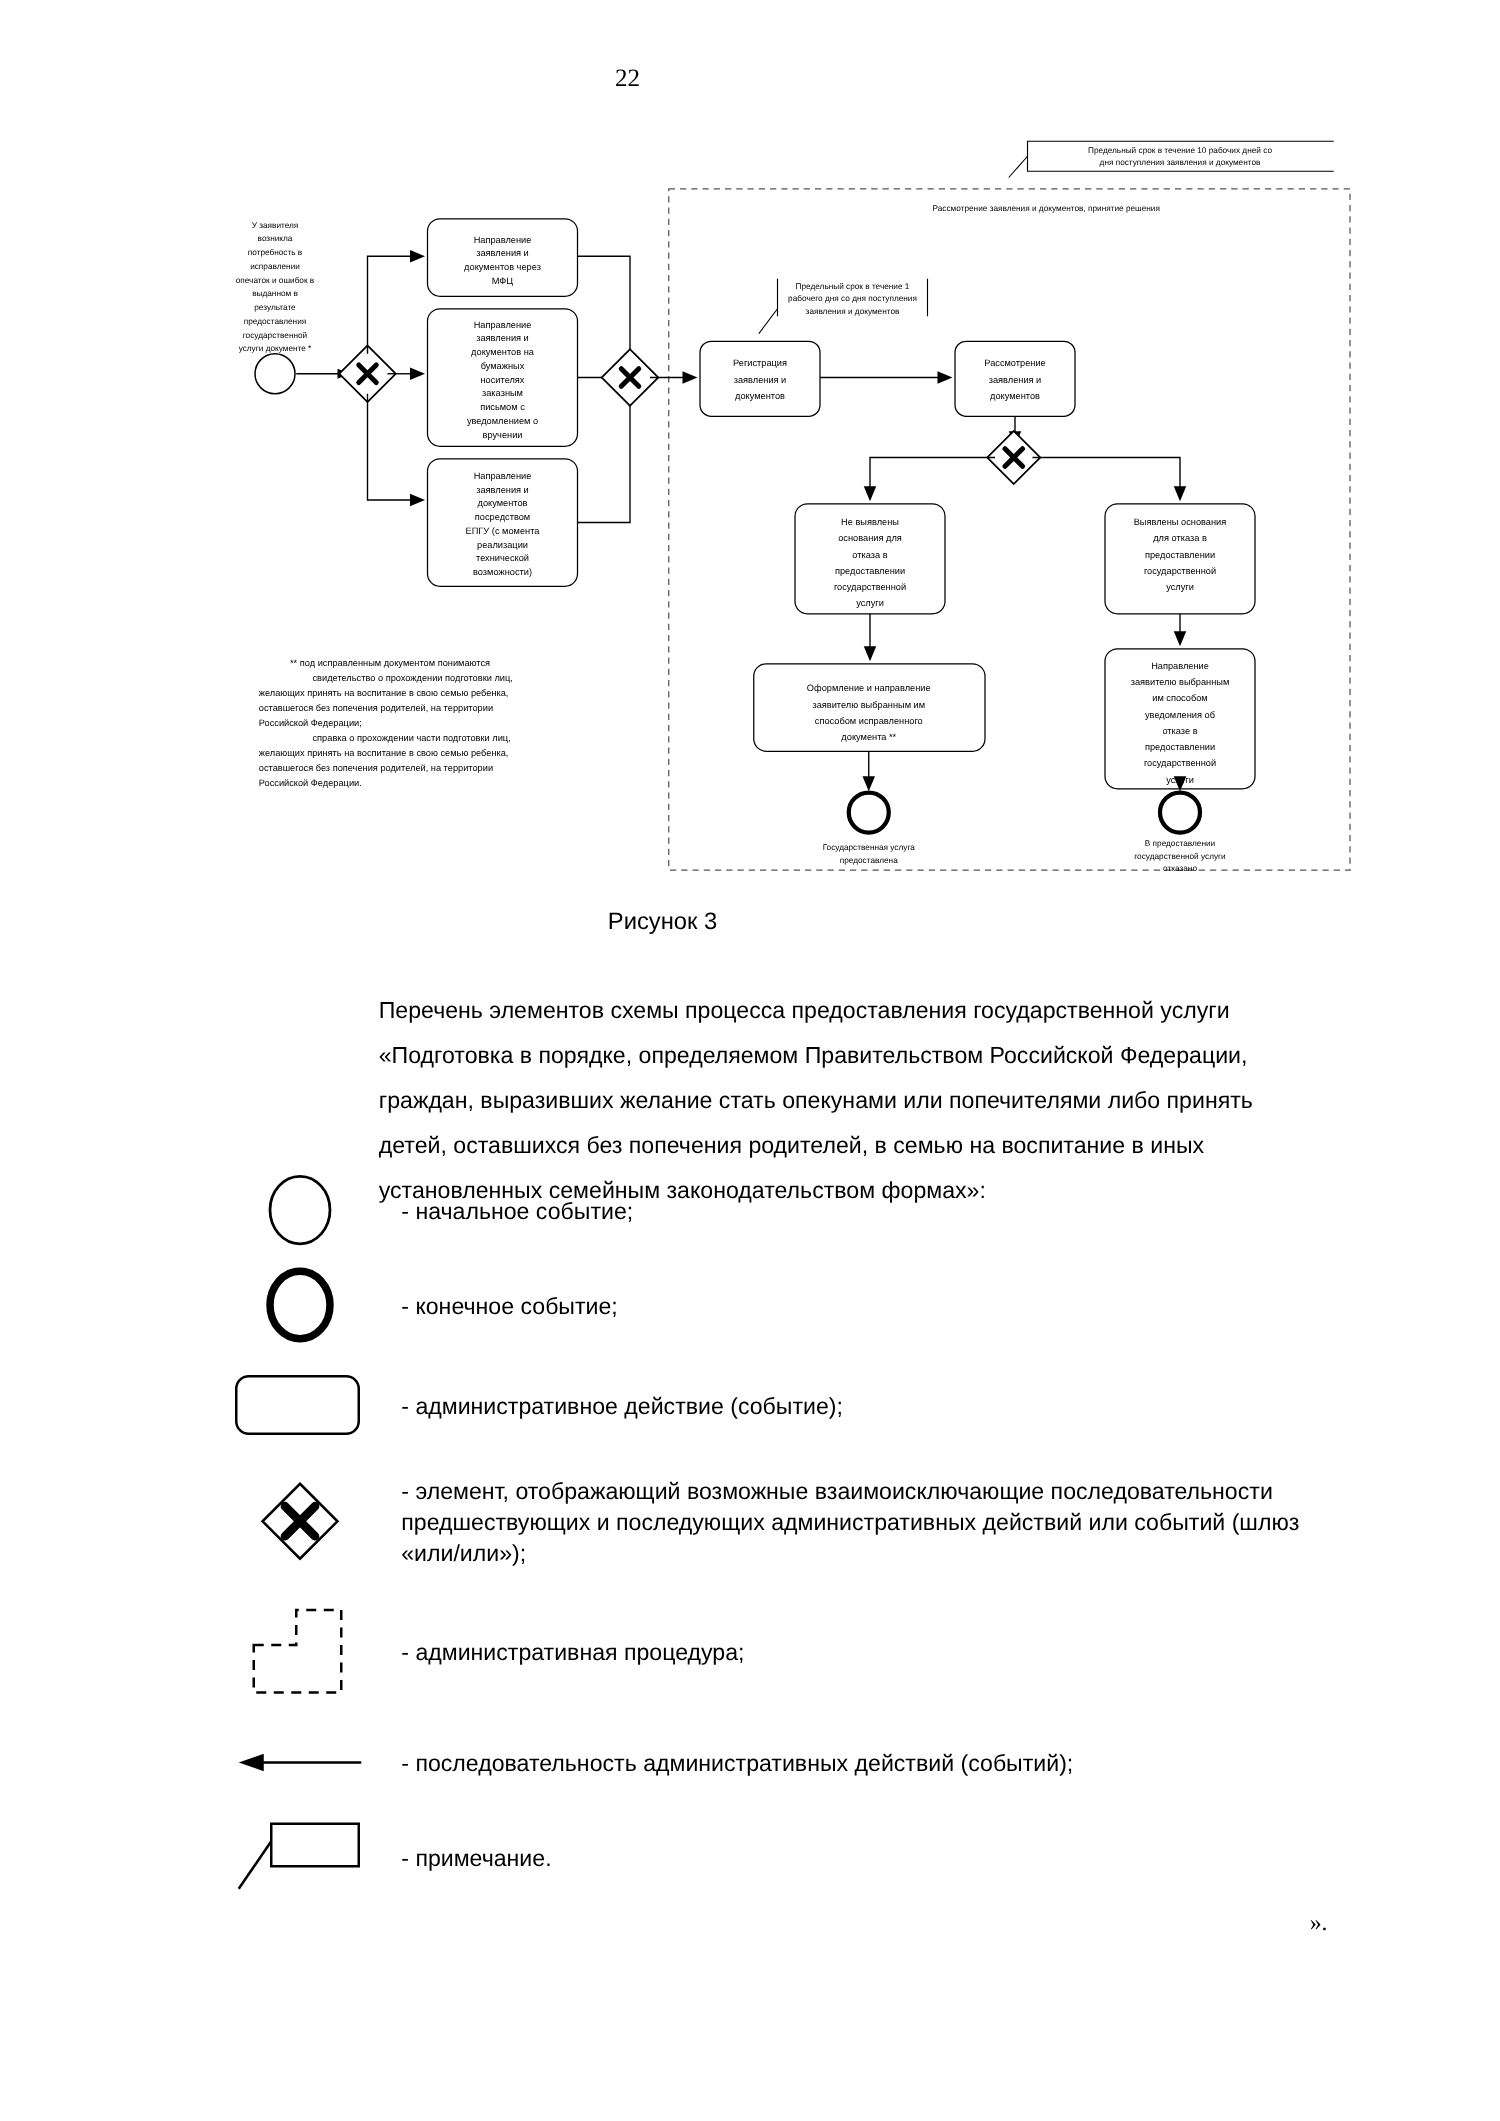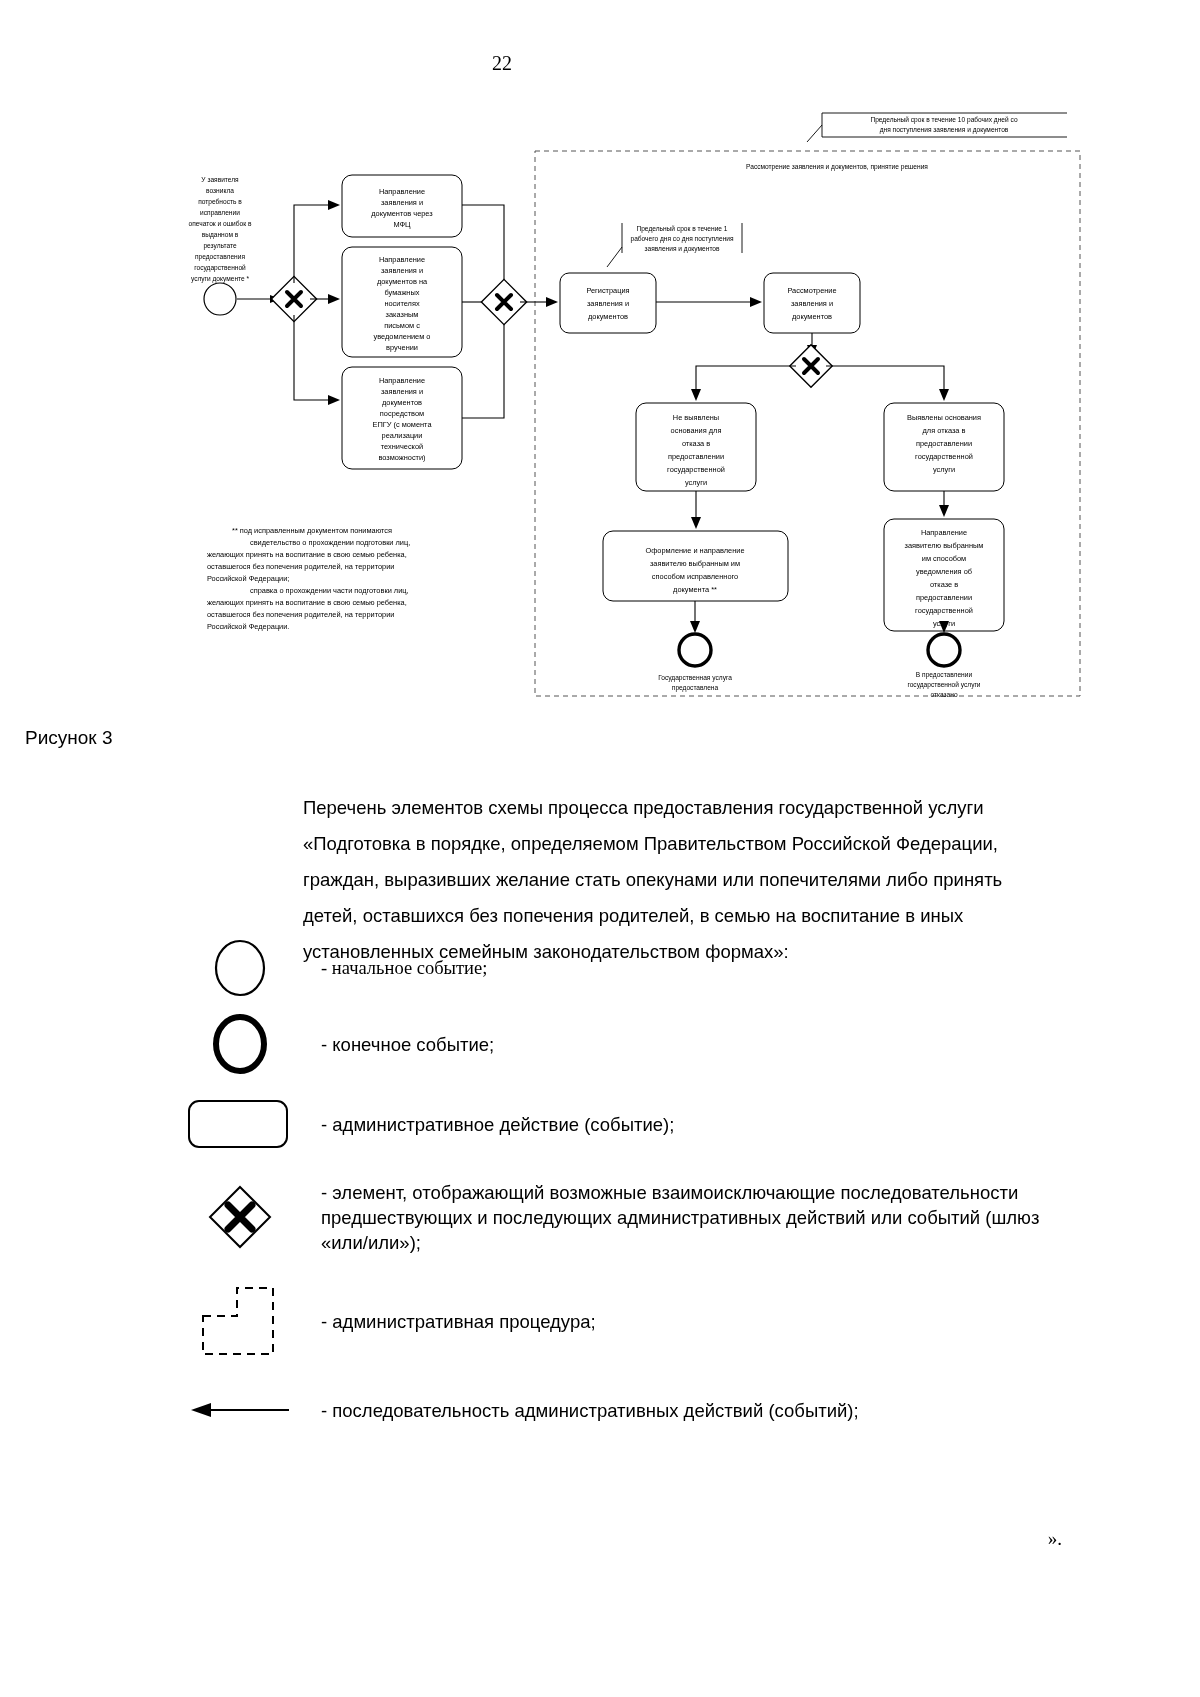--- a/index.html
+++ b/index.html
@@ -36,24 +36,23 @@
     height: 630px;
     margin-left: 32px;
   }
   #figure svg { display: block; }
 
   .fig-caption {
     position: absolute;
     top: 727px;
     left: 0;
     width: 1060px;
-    text-align: left;
+    text-align: center;
     font-size: 19px;
     font-family: "Liberation Sans", sans-serif;
-    padding-left: 25px;
   }
 
   
   .body-para {
     position: absolute;
     top: 790px;
     left: 303px;
     width: 755px;
     font-size: 18.5px;
     line-height: 36px;
@@ -79,21 +78,21 @@
     min-width: 130px;
     display: flex;
     align-items: center;
     justify-content: center;
   }
   .legend-text {
     font-size: 18.5px;
     line-height: 25px;
     padding-left: 16px;
   }
-  .legend-row.r1 { height: 66px; font-family: Liberation Serif, serif; }
+  .legend-row.r1 { height: 66px; }
   .legend-row.r2 { height: 66px; }
   .legend-row.r3 { height: 92px; }
   .legend-row.r4 { height: 74px; }
   .legend-row.r5 { height: 96px; }
   .legend-row.r6 { height: 56px; }
   .legend-row.r7 { height: 70px; }
 
   
   .closing {
     position: absolute;
@@ -402,16 +401,25 @@
   <div class="legend-row r6">
     <div class="legend-glyph">
       <svg width="110" height="30" viewBox="0 0 110 30">
         <line x1="22" y1="15" x2="104" y2="15" stroke="#000" stroke-width="2"></line>
         <polygon points="6,15 26,8 26,22" fill="#000"></polygon>
       </svg>
     </div>
     <div class="legend-text">- последовательность административных действий (событий);</div>
   </div>
 
+  <div class="legend-row r7">
+    <div class="legend-glyph">
+      <svg width="110" height="66" viewBox="0 0 110 66">
+        <rect x="32" y="6" width="70" height="34" fill="#fff" stroke="#000" stroke-width="2"></rect>
+        <line x1="32" y1="20" x2="6" y2="58" stroke="#000" stroke-width="2"></line>
+      </svg>
+    </div>
+    <div class="legend-text">- примечание.</div>
+  </div>
 
 </div>
 
 <div class="closing">».</div>
 
 </body></html>

